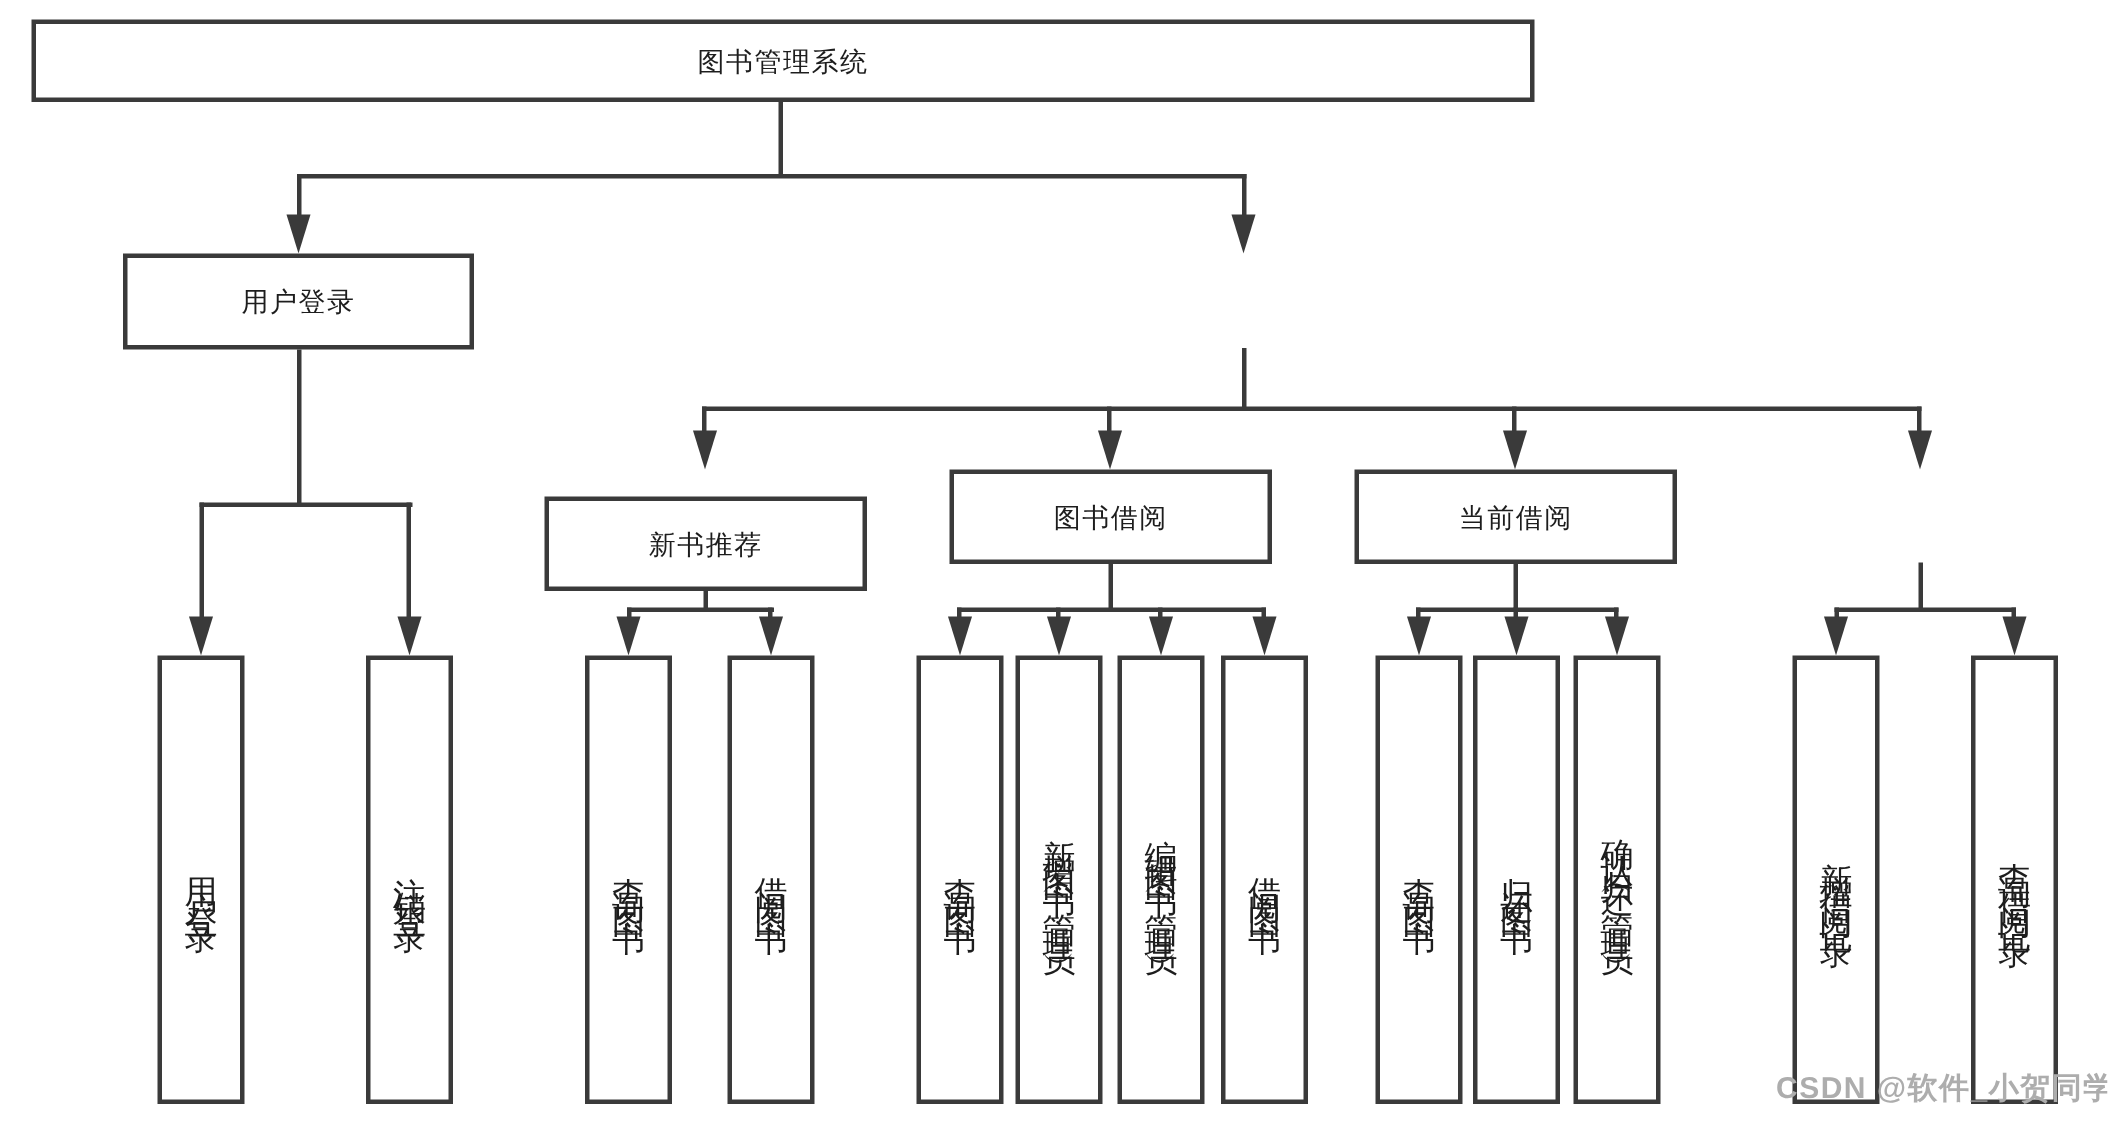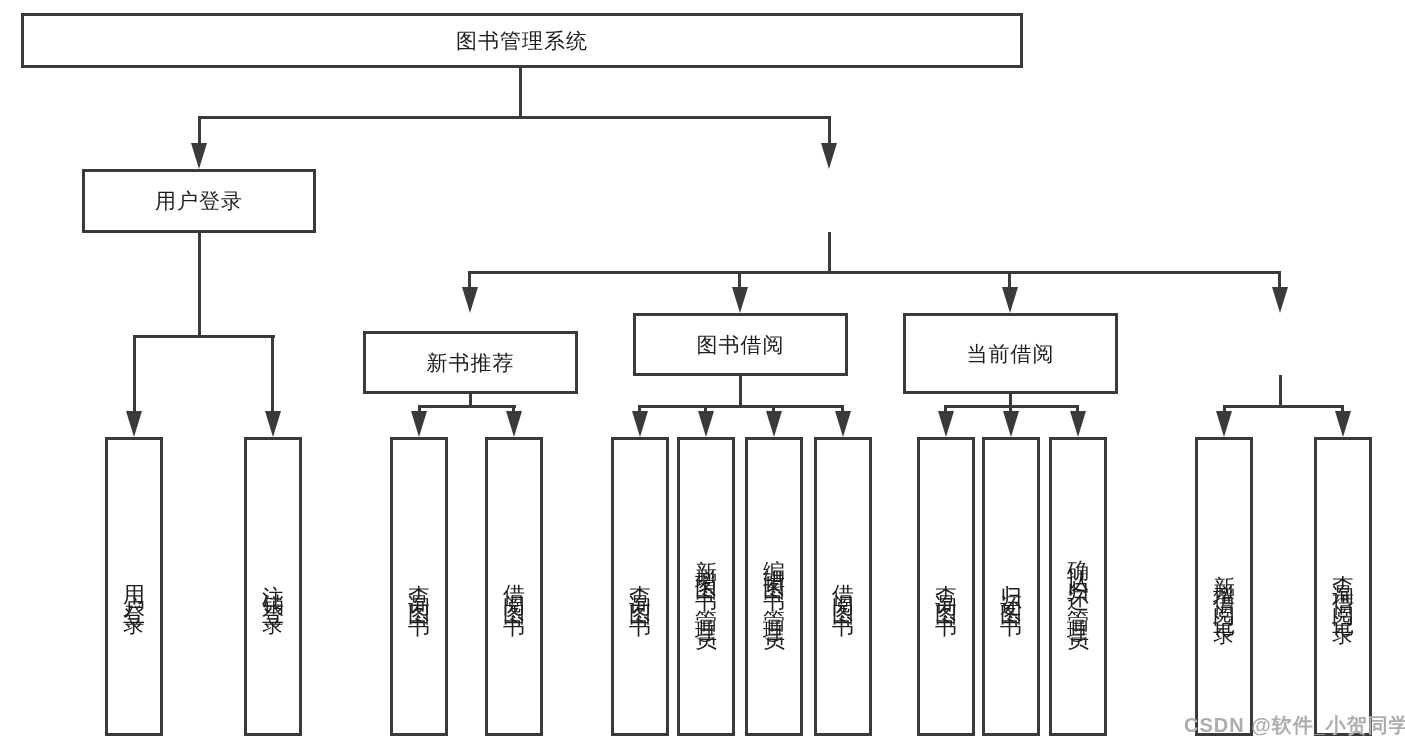--- a/index.html
+++ b/index.html
@@ -15,21 +15,21 @@
   
   .ah{position:absolute;width:0;height:0;
       border-left:8px solid transparent;
       border-right:8px solid transparent;
       border-top:26px solid var(--line,#3a3a3a);}
   
   .hnode{
     position:absolute;box-sizing:border-box;
     border:3px solid var(--line,#3a3a3a);background:#fff;
     display:flex;align-items:center;justify-content:center;
-    font-size:21px;color:var(--text,#1d1d1d);
+    font-size:18px;color:var(--text,#1d1d1d);
     letter-spacing:1px;white-space:nowrap;z-index:2;
   }
   
   .vnode{
     position:absolute;box-sizing:border-box;
     border:3px solid var(--line,#3a3a3a);background:#fff;
     display:flex;align-items:center;justify-content:center;
     font-size:22px;color:var(--text,#1d1d1d);z-index:2;
     top:437px;width:58px;height:299px;
   }
@@ -80,21 +80,21 @@
   <div class="ah" style="left:732px;top:287px"></div>
   <div class="ah" style="left:1002px;top:287px"></div>
   <div class="ah" style="left:1272px;top:287px"></div>
 
   <div class="hnode" style="left:363px;top:331px;width:215px;height:63px">
     <span>新书推荐</span>
   </div>
   <div class="hnode" style="left:633px;top:313px;width:215px;height:63px">
     <span>图书借阅</span>
   </div>
-  <div class="hnode" style="left:903px;top:313px;width:215px;height:81px">
+  <div class="hnode" style="left:903px;top:313px;width:215px;height:63px">
     <span>当前借阅</span>
   </div>
 
   <div class="ln" style="left:469px;top:375px;width:3px;height:31px"></div>
   <div class="ln" style="left:418px;top:405px;width:98px;height:3px"></div>
   <div class="ln" style="left:418px;top:405px;width:3px;height:9px"></div>
   <div class="ln" style="left:512px;top:405px;width:3px;height:9px"></div>
   <div class="ah" style="left:411px;top:411px"></div>
   <div class="ah" style="left:506px;top:411px"></div>
 

